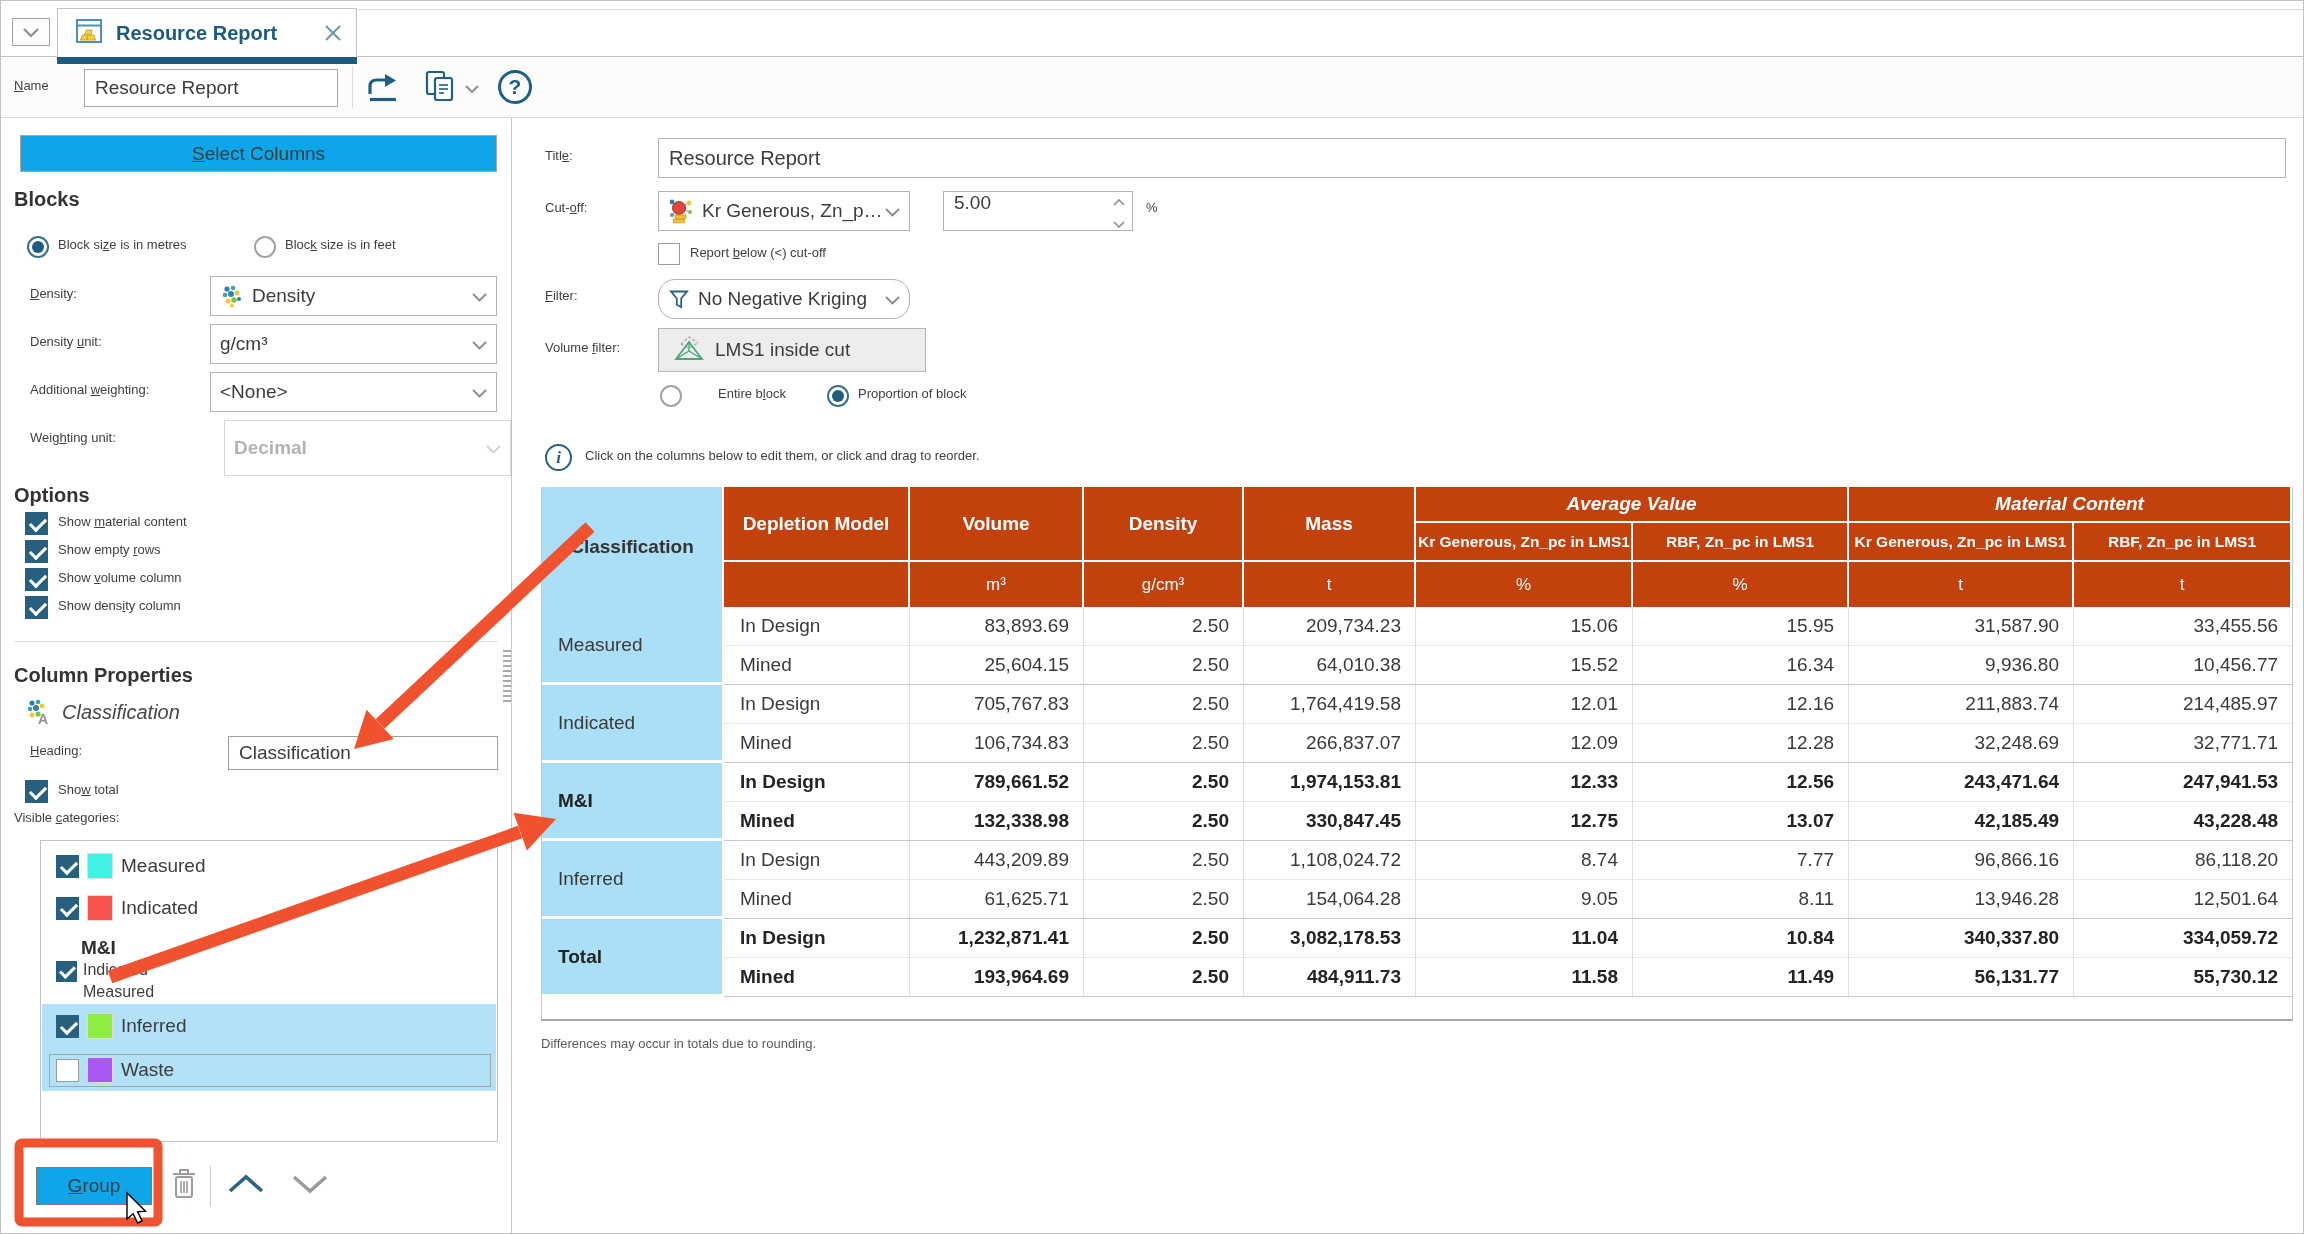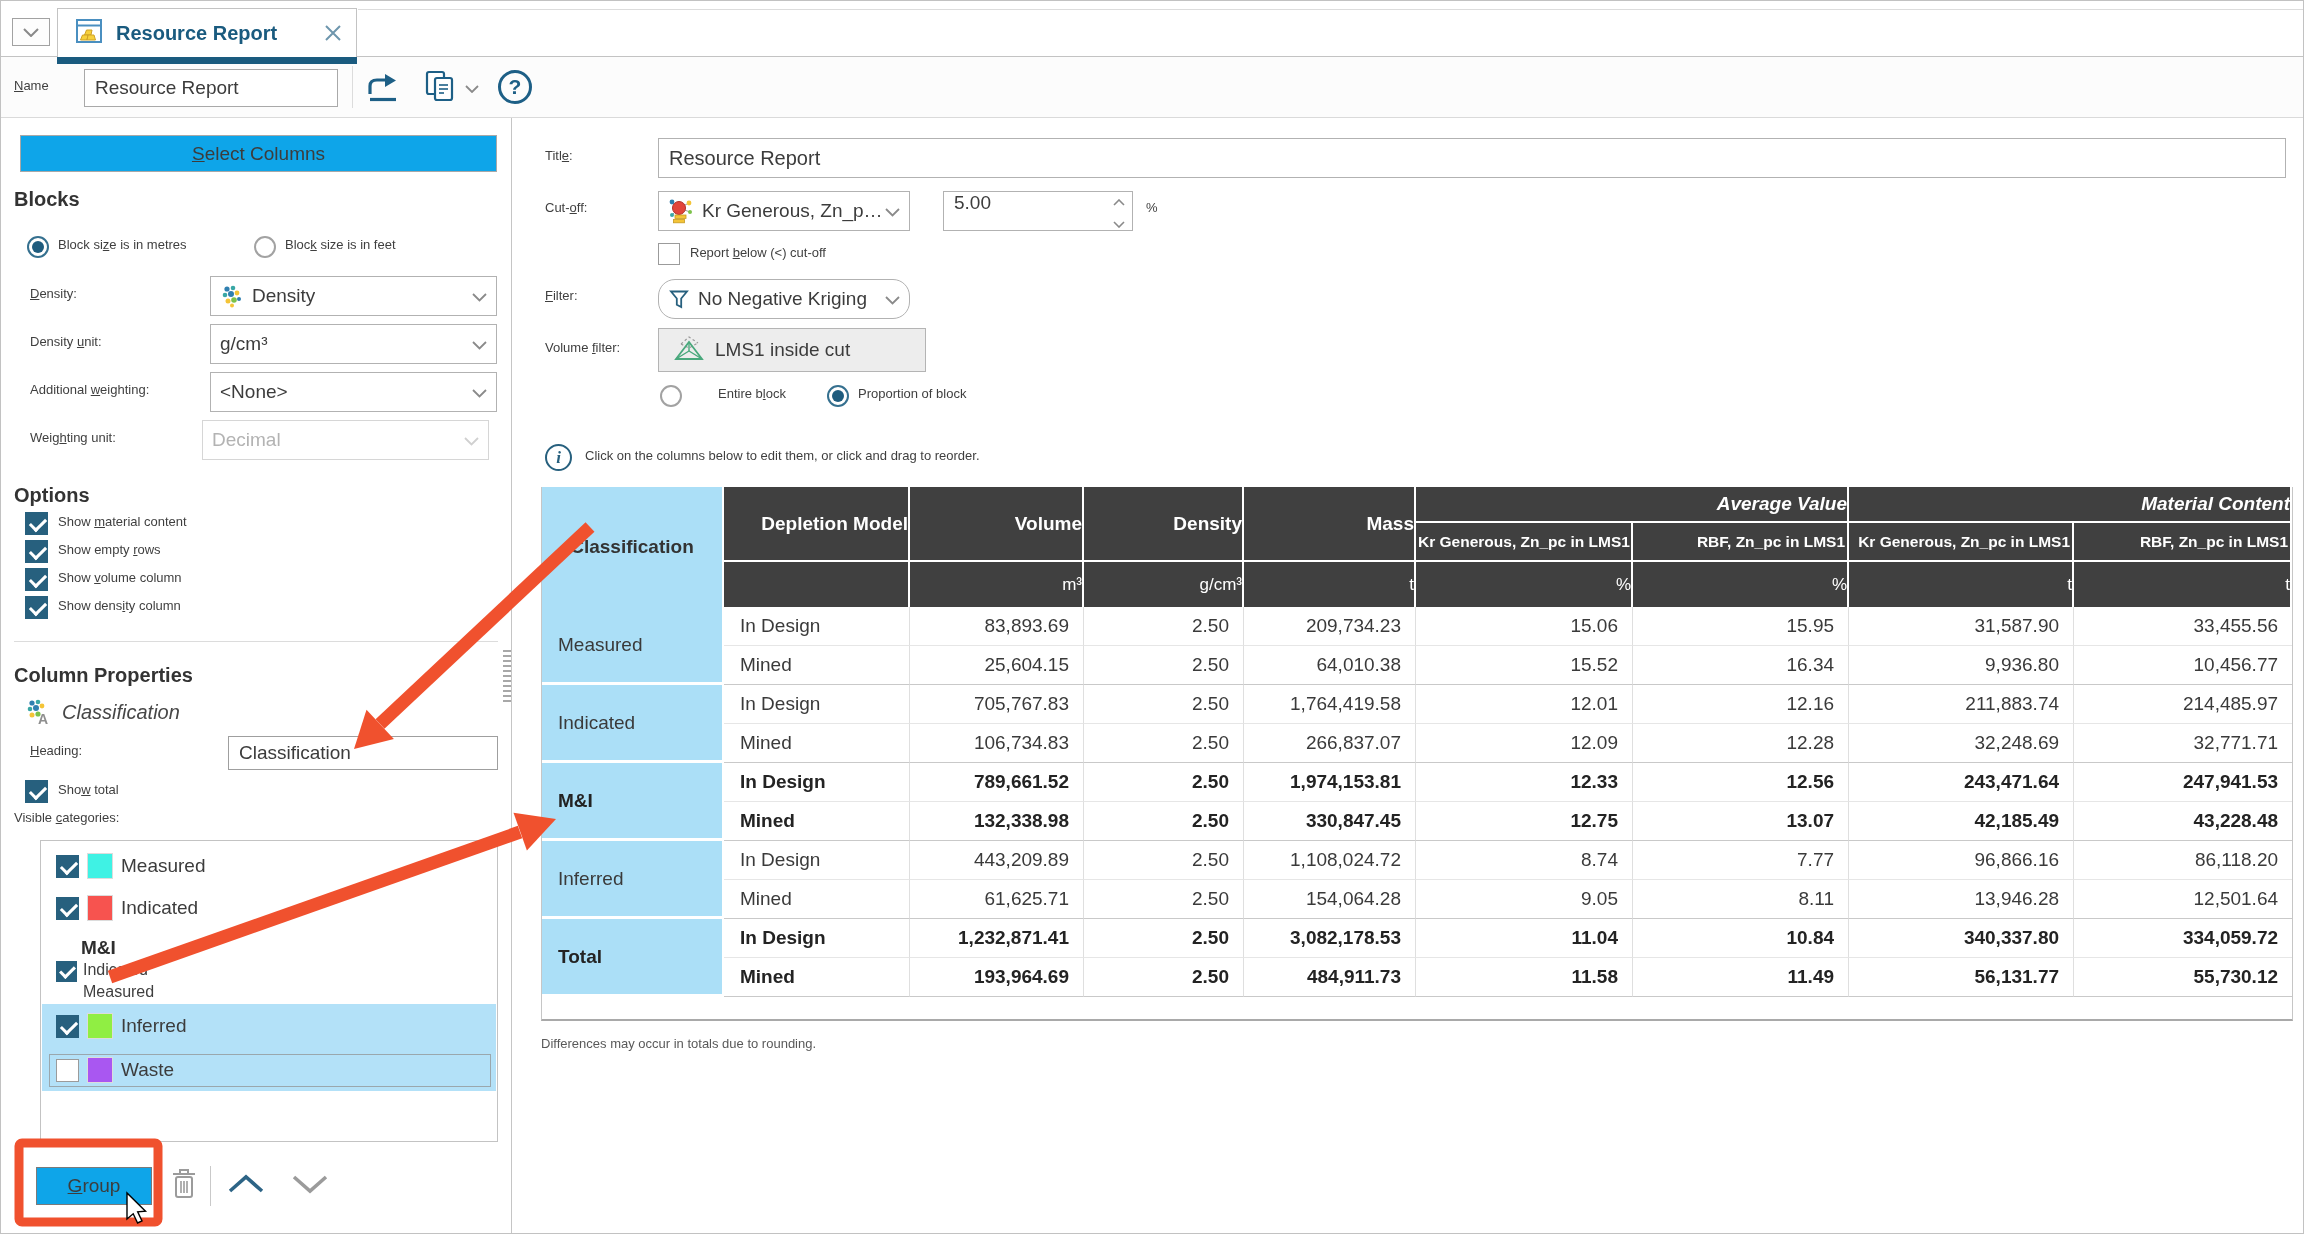--- a/index.html
+++ b/index.html
@@ -75,21 +75,21 @@
   
   #report-table { position:absolute; left:541px; top:487px; width:1750px; border-collapse:separate; border-spacing:0;
     table-layout:fixed; background:#fff; border-left:1px solid #c6c6c6; border-right:1px solid #c6c6c6;
     border-bottom:2px solid #a9a9a9; z-index:1; }
   #report-table th, #report-table td { overflow:hidden; white-space:nowrap; }
   .c0{width:182px}.c1{width:186px}.c2{width:174px}.c3{width:160px}.c4{width:172px}
   .c5{width:217px}.c6{width:216px}.c7{width:225px}.c8{width:218px}
   #report-table thead tr:nth-child(1){height:36px}
   #report-table thead tr:nth-child(2){height:39px}
   #report-table thead tr:nth-child(3){height:45px}
-  .th-dark { background:#404040; color:#fff; border-right:2px solid #fff; text-align:right; vertical-align:middle; }
+  .th-dark { background:#c2410c; color:#fff; border-right:2px solid #fff; text-align:center; vertical-align:middle; }
   .th-group { font-size:19px; font-weight:bold; font-style:italic; border-bottom:2px solid #fff; }
   .th-simple { font-size:19px; font-weight:bold; border-bottom:2px solid #fff; }
   .th-sub { font-size:15.5px; font-weight:bold; border-bottom:2px solid #fff; padding:0 2px; }
   .th-unit { font-size:17px; font-weight:normal; }
   .th-classif { background:#abdff7; color:#333; font-weight:bold; font-size:19px; border-right:2px solid #fff;
     text-align:center; vertical-align:middle; }
   #report-table thead th:last-child, #report-table thead td:last-child { border-right:2px solid #fff; }
   #report-table tbody tr { height:39px; }
   #report-table tbody td { font-size:19px; color:#3a3a3a; border-bottom:1px solid #e6e6e6;
     border-right:1px solid #dfdfdf; vertical-align:middle; }
@@ -230,21 +230,21 @@
 <div class="abs dd" style="left:210px; top:372px; width:287px; height:40px;">
   <span class="txt">&lt;None&gt;</span>
   <span class="chev">
     <svg width="15" height="9" viewBox="0 0 15 9">
         <polyline points="1,1 7.5,7.5 14,1" fill="none" stroke="#8a8a8a" stroke-width="1.8"></polyline>
       </svg>
   </span>
 </div>
 
 <div class="abs lbl" style="left:30px; top:430px;">Weig<u>h</u>ting unit:</div>
-<div class="abs dd disabled" style="left:202px; top:420px; width:287px; height:40px;">
+<div class="abs dd disabled" style="left:224px; top:420px; width:287px; height:56px;font-weight:bold;">
   <span class="txt">Decimal</span>
   <span class="chev">
     <svg width="15" height="9" viewBox="0 0 15 9">
         <polyline points="1,1 7.5,7.5 14,1" fill="none" stroke="#d0d0d0" stroke-width="1.8"></polyline>
       </svg>
   </span>
 </div>
 
 <div class="abs heading" style="left:14px; top:484px;">Options</div>
 

